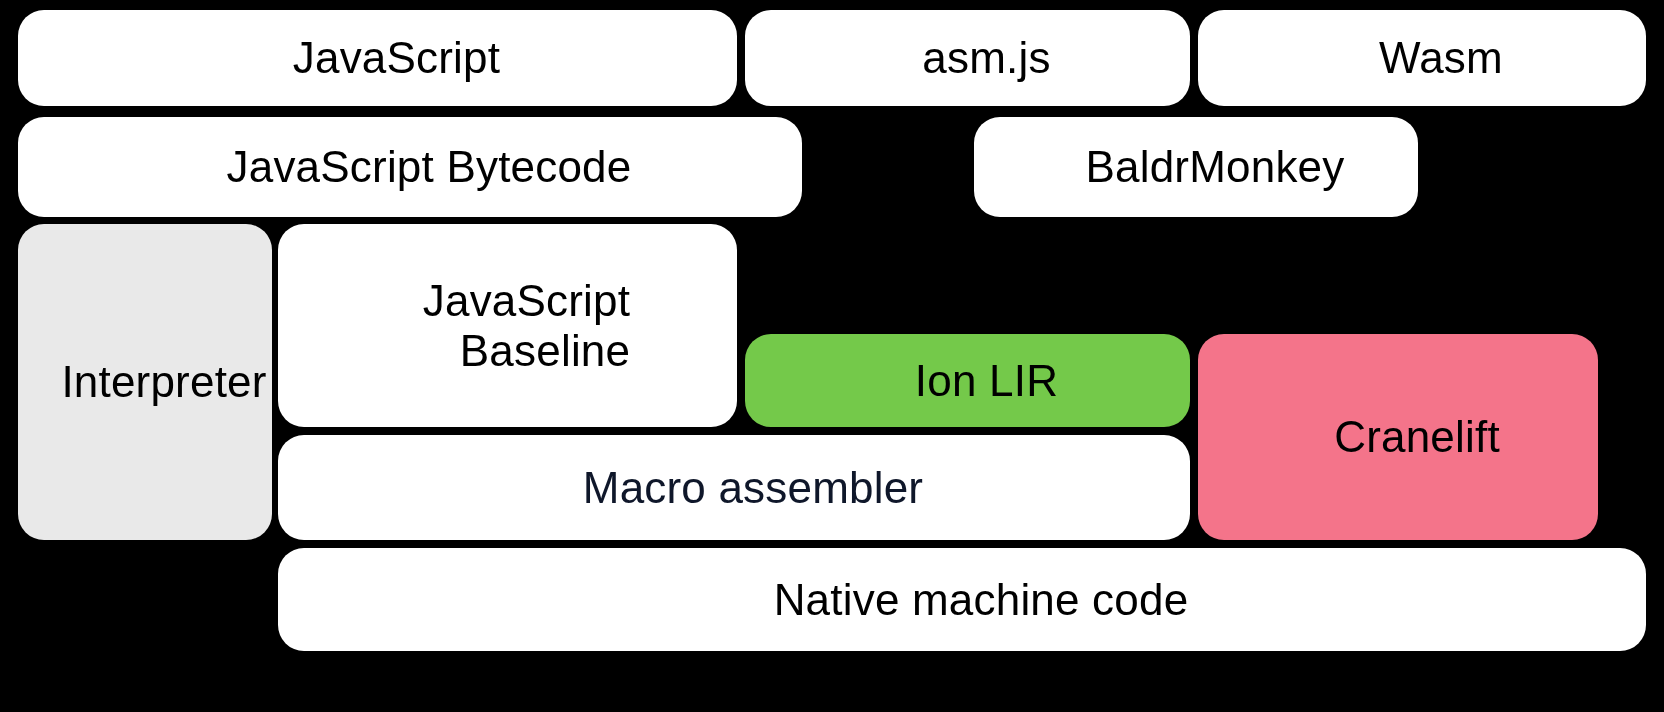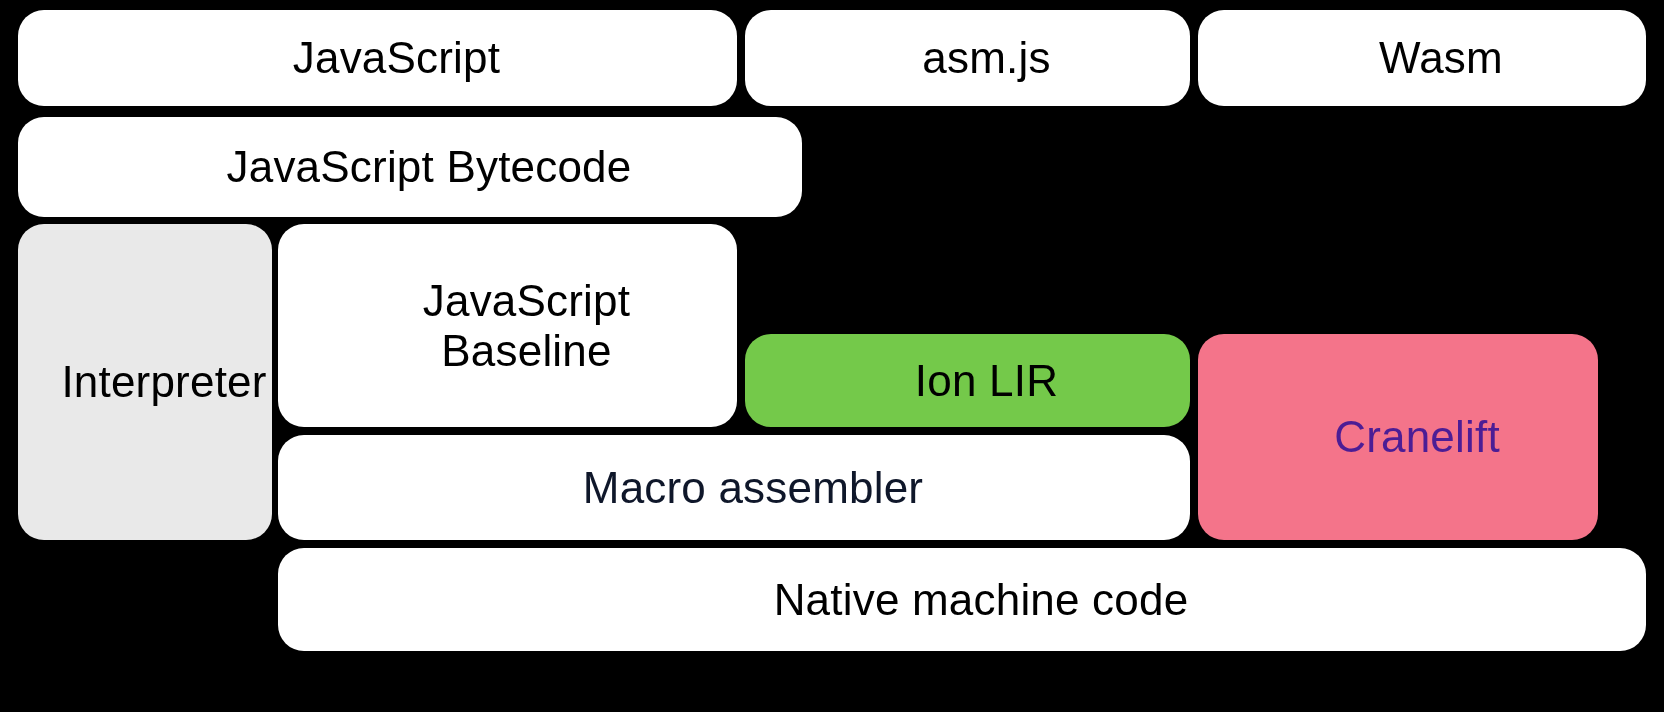--- a/index.html
+++ b/index.html
@@ -18,21 +18,21 @@
     background: #000000;
     overflow: hidden;
   }
   .node {
     position: absolute;
     box-sizing: border-box;
     border-radius: 26px;
     display: flex;
     align-items: center;
     justify-content: center;
-    text-align: center;
+    text-align: right;
     color: #000000;
     font-size: 44px;
     line-height: 1.12;
     font-weight: 400;
     letter-spacing: 0.2px;
     white-space: pre-line;
     font-family: "Liberation Sans", sans-serif;
     user-select: none;
     padding-left: 38px;
   }
@@ -43,20 +43,21 @@
   .node.pink   { background: #f4748a; }
 </style>
 </head>
 <body>
 
 <div id="diagram" style="background: rgb(0, 0, 0);">
     <div class="node white" style="left: 18px; top: 10px; width: 719px; height: 96px; border-radius: 26px; font-size: 44px; background: rgb(255, 255, 255); color: rgb(0, 0, 0);">JavaScript</div>
     <div class="node white" style="left: 1198px; top: 10px; width: 448px; height: 96px; border-radius: 26px; font-size: 44px; background: rgb(255, 255, 255); color: rgb(0, 0, 0);">Wasm</div>
     <div class="node white" style="left: 745px; top: 10px; width: 445px; height: 96px; border-radius: 26px; font-size: 44px; background: rgb(255, 255, 255); color: rgb(0, 0, 0);">asm.js</div>
     <div class="node white" style="left: 18px; top: 117px; width: 784px; height: 100px; border-radius: 26px; font-size: 44px; background: rgb(255, 255, 255); color: rgb(0, 0, 0);">JavaScript Bytecode</div>
+    <div class="node white" style="left: 974px; top: 117px; width: 444px; height: 100px; border-radius: 26px; font-size: 44px; background: rgb(255, 255, 255); color: rgb(0, 0, 0);">BaldrMonkey</div>
     <div class="node gray" style="left: 18px; top: 224px; width: 254px; height: 316px; border-radius: 26px; font-size: 44px; background: rgb(233, 233, 233); color: rgb(0, 0, 0);">Interpreter</div>
     <div class="node white" style="left: 278px; top: 224px; width: 459px; height: 203px; border-radius: 26px; font-size: 44px; background: rgb(255, 255, 255); color: rgb(0, 0, 0);">JavaScript
 Baseline</div>
     <div class="node green" style="left: 745px; top: 334px; width: 445px; height: 93px; border-radius: 26px; font-size: 44px; background: rgb(116, 201, 74); color: rgb(0, 0, 0);">Ion LIR</div>
-    <div class="node pink" style="left: 1198px; top: 334px; width: 400px; height: 206px; border-radius: 26px; font-size: 44px; background: rgb(244, 116, 138); color: #4c1d95;">Cranelift</div>
+    <div class="node pink" style="left: 1198px; top: 334px; width: 400px; height: 206px; border-radius: 26px; font-size: 44px; background: rgb(244, 116, 138); color: #000000;">Cranelift</div>
     <div class="node white" style="left: 278px; top: 435px; width: 912px; height: 105px; border-radius: 26px; font-size: 44px; background: rgb(255, 255, 255); color: #0f172a;">Macro assembler</div>
     <div class="node white" style="left: 278px; top: 548px; width: 1368px; height: 103px; border-radius: 26px; font-size: 44px; background: rgb(255, 255, 255); color: rgb(0, 0, 0);">Native machine code</div>
   </div>
 
 </body></html>

